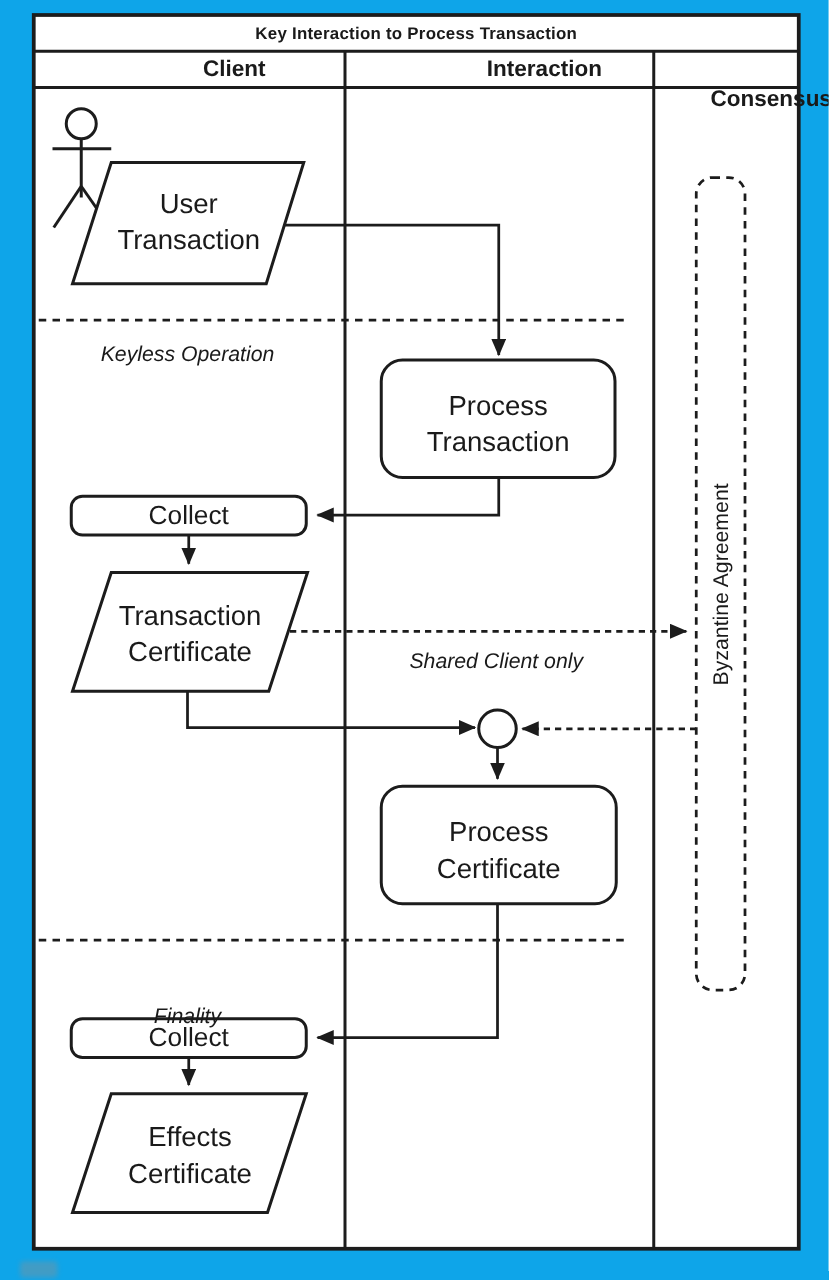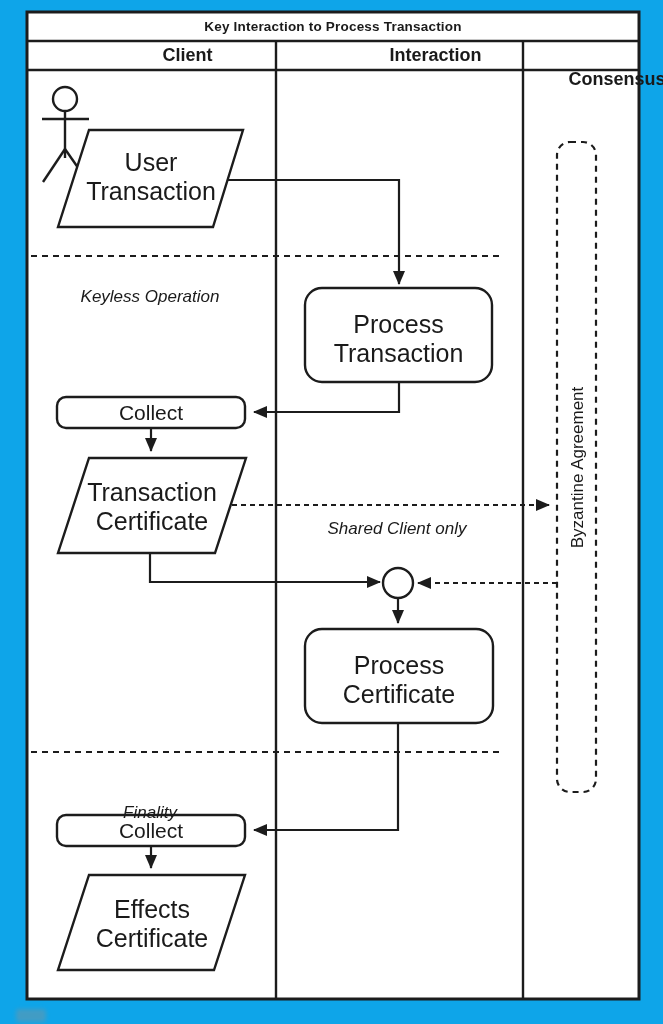--- a/index.html
+++ b/index.html
@@ -25,21 +25,21 @@
     line-height:29px;
     letter-spacing:.2px;
   }
   .lane-h{
     font-weight:bold;
     font-size:18px;
     line-height:29px;
     padding-left:36px;
   }
   .node-label{
-    font-size:25px;
+    font-size:22px;
     line-height:29px;
     white-space:pre-line;
   }
   .pill-label{
     font-size:21px;
     line-height:31px;
   }
   .phase-label{
     font-style:italic;
     font-size:17px;
@@ -112,21 +112,21 @@
 
   <div class="txt title" style="left:27px;top:12px;width:612px;height:29px;">Key Interaction to Process Transaction</div>
 
   <div class="txt lane-h" style="left:27px;top:41px;width:249px;height:29px;">Client</div>
   <div class="txt lane-h" style="left:276px;top:41px;width:247px;height:29px;">Interaction</div>
   <div class="txt lane-h" style="left:523px;top:41px;width:116px;height:29px;margin-top:24px;">Consensus</div>
 
   <div class="txt node-label" style="left:76px;top:148px;width:150px;">User
 Transaction</div>
 
-  <div class="txt phase-label" style="left:60px;top:287px;width:180px;">Keyless Operation</div>
+  <div class="txt phase-label" style="left:60px;top:274px;width:180px;">Keyless Operation</div>
 
   <div class="txt node-label" style="left:305px;top:310px;width:187px;">Process
 Transaction</div>
 
   <div class="txt pill-label" style="left:57px;top:397px;width:188px;height:31px;">Collect</div>
 
   <div class="txt node-label" style="left:77px;top:478px;width:150px;">Transaction
 Certificate</div>
 
   <div class="txt phase-label" style="left:307px;top:519px;width:180px;">Shared Client only</div>

